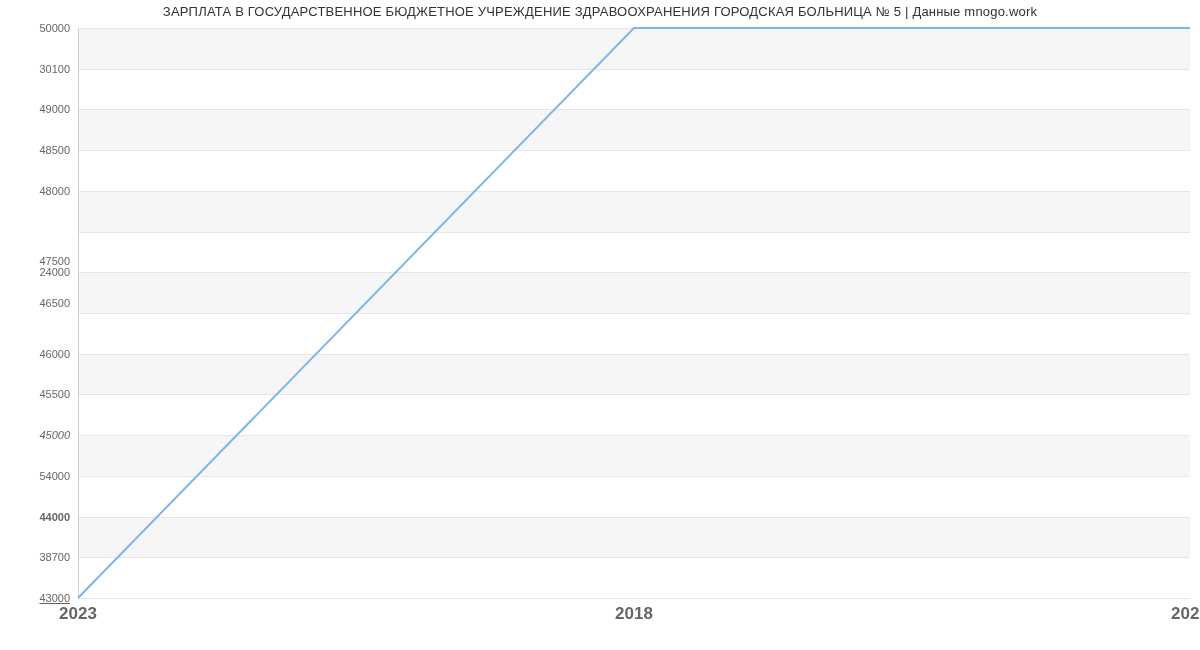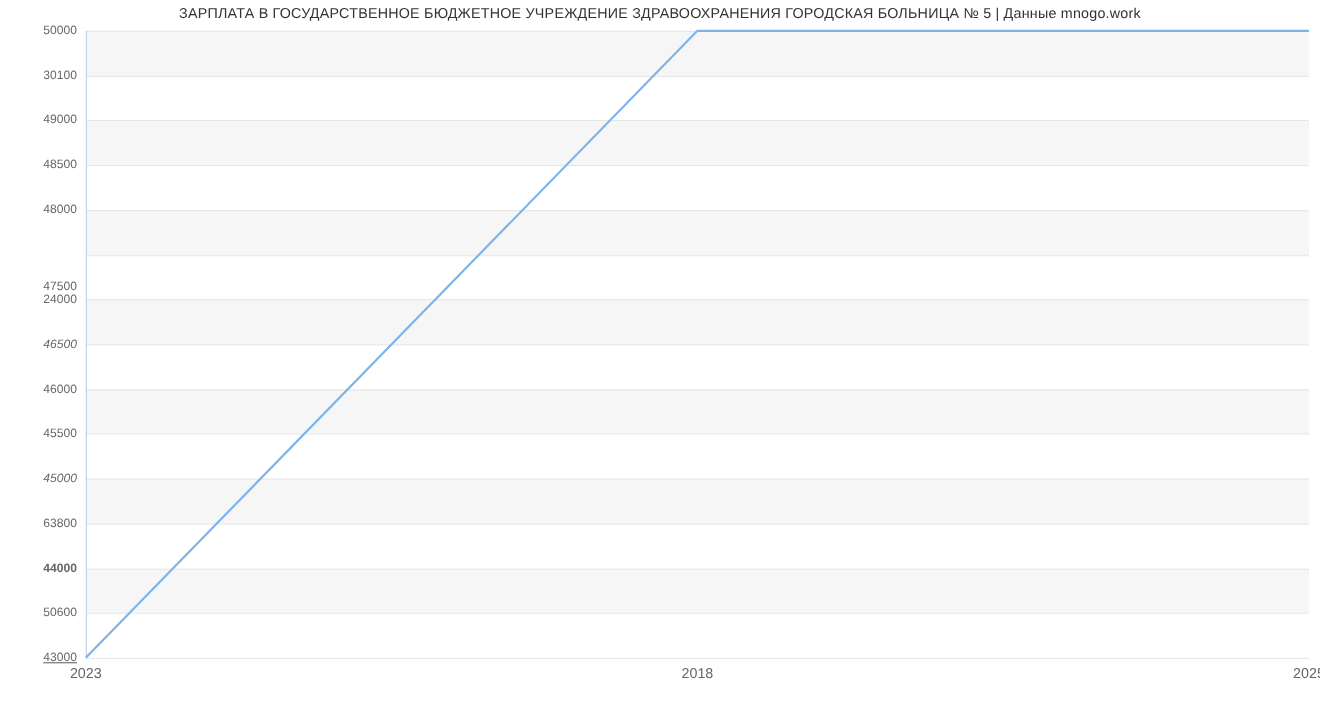--- a/index.html
+++ b/index.html
@@ -51,23 +51,24 @@
     padding-right: 8px;
     font-size: 11px;
     color: #666666;
     white-space: nowrap;
   }
   .x-tick-label {
     position: absolute;
     top: 100%;
     transform: translateX(-50%);
     padding-top: 6px;
-    font-size: 13px;
+    font-size: 17px;
     color: #666666;
     white-space: nowrap;
+    font-weight: bold;
   }
   .axis-line {
     position: absolute;
     background: #c0d0e0;
   }
   svg.series {
     position: absolute;
     left: 0;
     top: 0;
     overflow: visible;
@@ -88,33 +89,33 @@
       <div class="band" style="top: 488.571px; height: 40.7143px;"></div>
       <div class="band" style="top: 407.143px; height: 40.7143px;"></div>
       <div class="band" style="top: 325.714px; height: 40.7143px;"></div>
       <div class="band" style="top: 244.286px; height: 40.7143px;"></div>
       <div class="band" style="top: 162.857px; height: 40.7143px;"></div>
       <div class="band" style="top: 81.4286px; height: 40.7143px;"></div>
       <div class="band" style="top: 0px; height: 40.7143px;"></div>
       <div class="gridline" style="top: 570px;"></div>
       <div class="y-tick-label" style="top: 570px; text-decoration: underline;">43000</div>
       <div class="gridline" style="top: 529.286px;"></div>
-      <div class="y-tick-label" style="top: 529.286px;">50600</div>
+      <div class="y-tick-label" style="top: 529.286px;">38700</div>
       <div class="gridline" style="top: 488.571px;"></div>
       <div class="y-tick-label" style="top: 488.571px; font-weight: bold;">44000</div>
       <div class="gridline" style="top: 447.857px;"></div>
-      <div class="y-tick-label" style="top: 447.857px;">63800</div>
+      <div class="y-tick-label" style="top: 447.857px;">54000</div>
       <div class="gridline" style="top: 407.143px;"></div>
       <div class="y-tick-label" style="top: 407.143px; font-style: italic;">45000</div>
       <div class="gridline" style="top: 366.429px;"></div>
       <div class="y-tick-label" style="top: 366.429px;">45500</div>
       <div class="gridline" style="top: 325.714px;"></div>
       <div class="y-tick-label" style="top: 325.714px; margin-left: 41px;">46000</div>
       <div class="gridline" style="top: 285px;"></div>
-      <div class="y-tick-label" style="top: 285px; font-style: italic;">46500</div>
+      <div class="y-tick-label" style="top: 275px;">46500</div>
       <div class="gridline" style="top: 244.286px;"></div>
       <div class="y-tick-label" style="top: 244.286px;">24000</div>
       <div class="gridline" style="top: 203.571px;"></div>
       <div class="y-tick-label" style="top: 203.571px; margin-top: 29px;">47500</div>
       <div class="gridline" style="top: 162.857px;"></div>
       <div class="y-tick-label" style="top: 162.857px;">48000</div>
       <div class="gridline" style="top: 122.143px;"></div>
       <div class="y-tick-label" style="top: 122.143px;">48500</div>
       <div class="gridline" style="top: 81.4286px;"></div>
       <div class="y-tick-label" style="top: 81.4286px;">49000</div>

